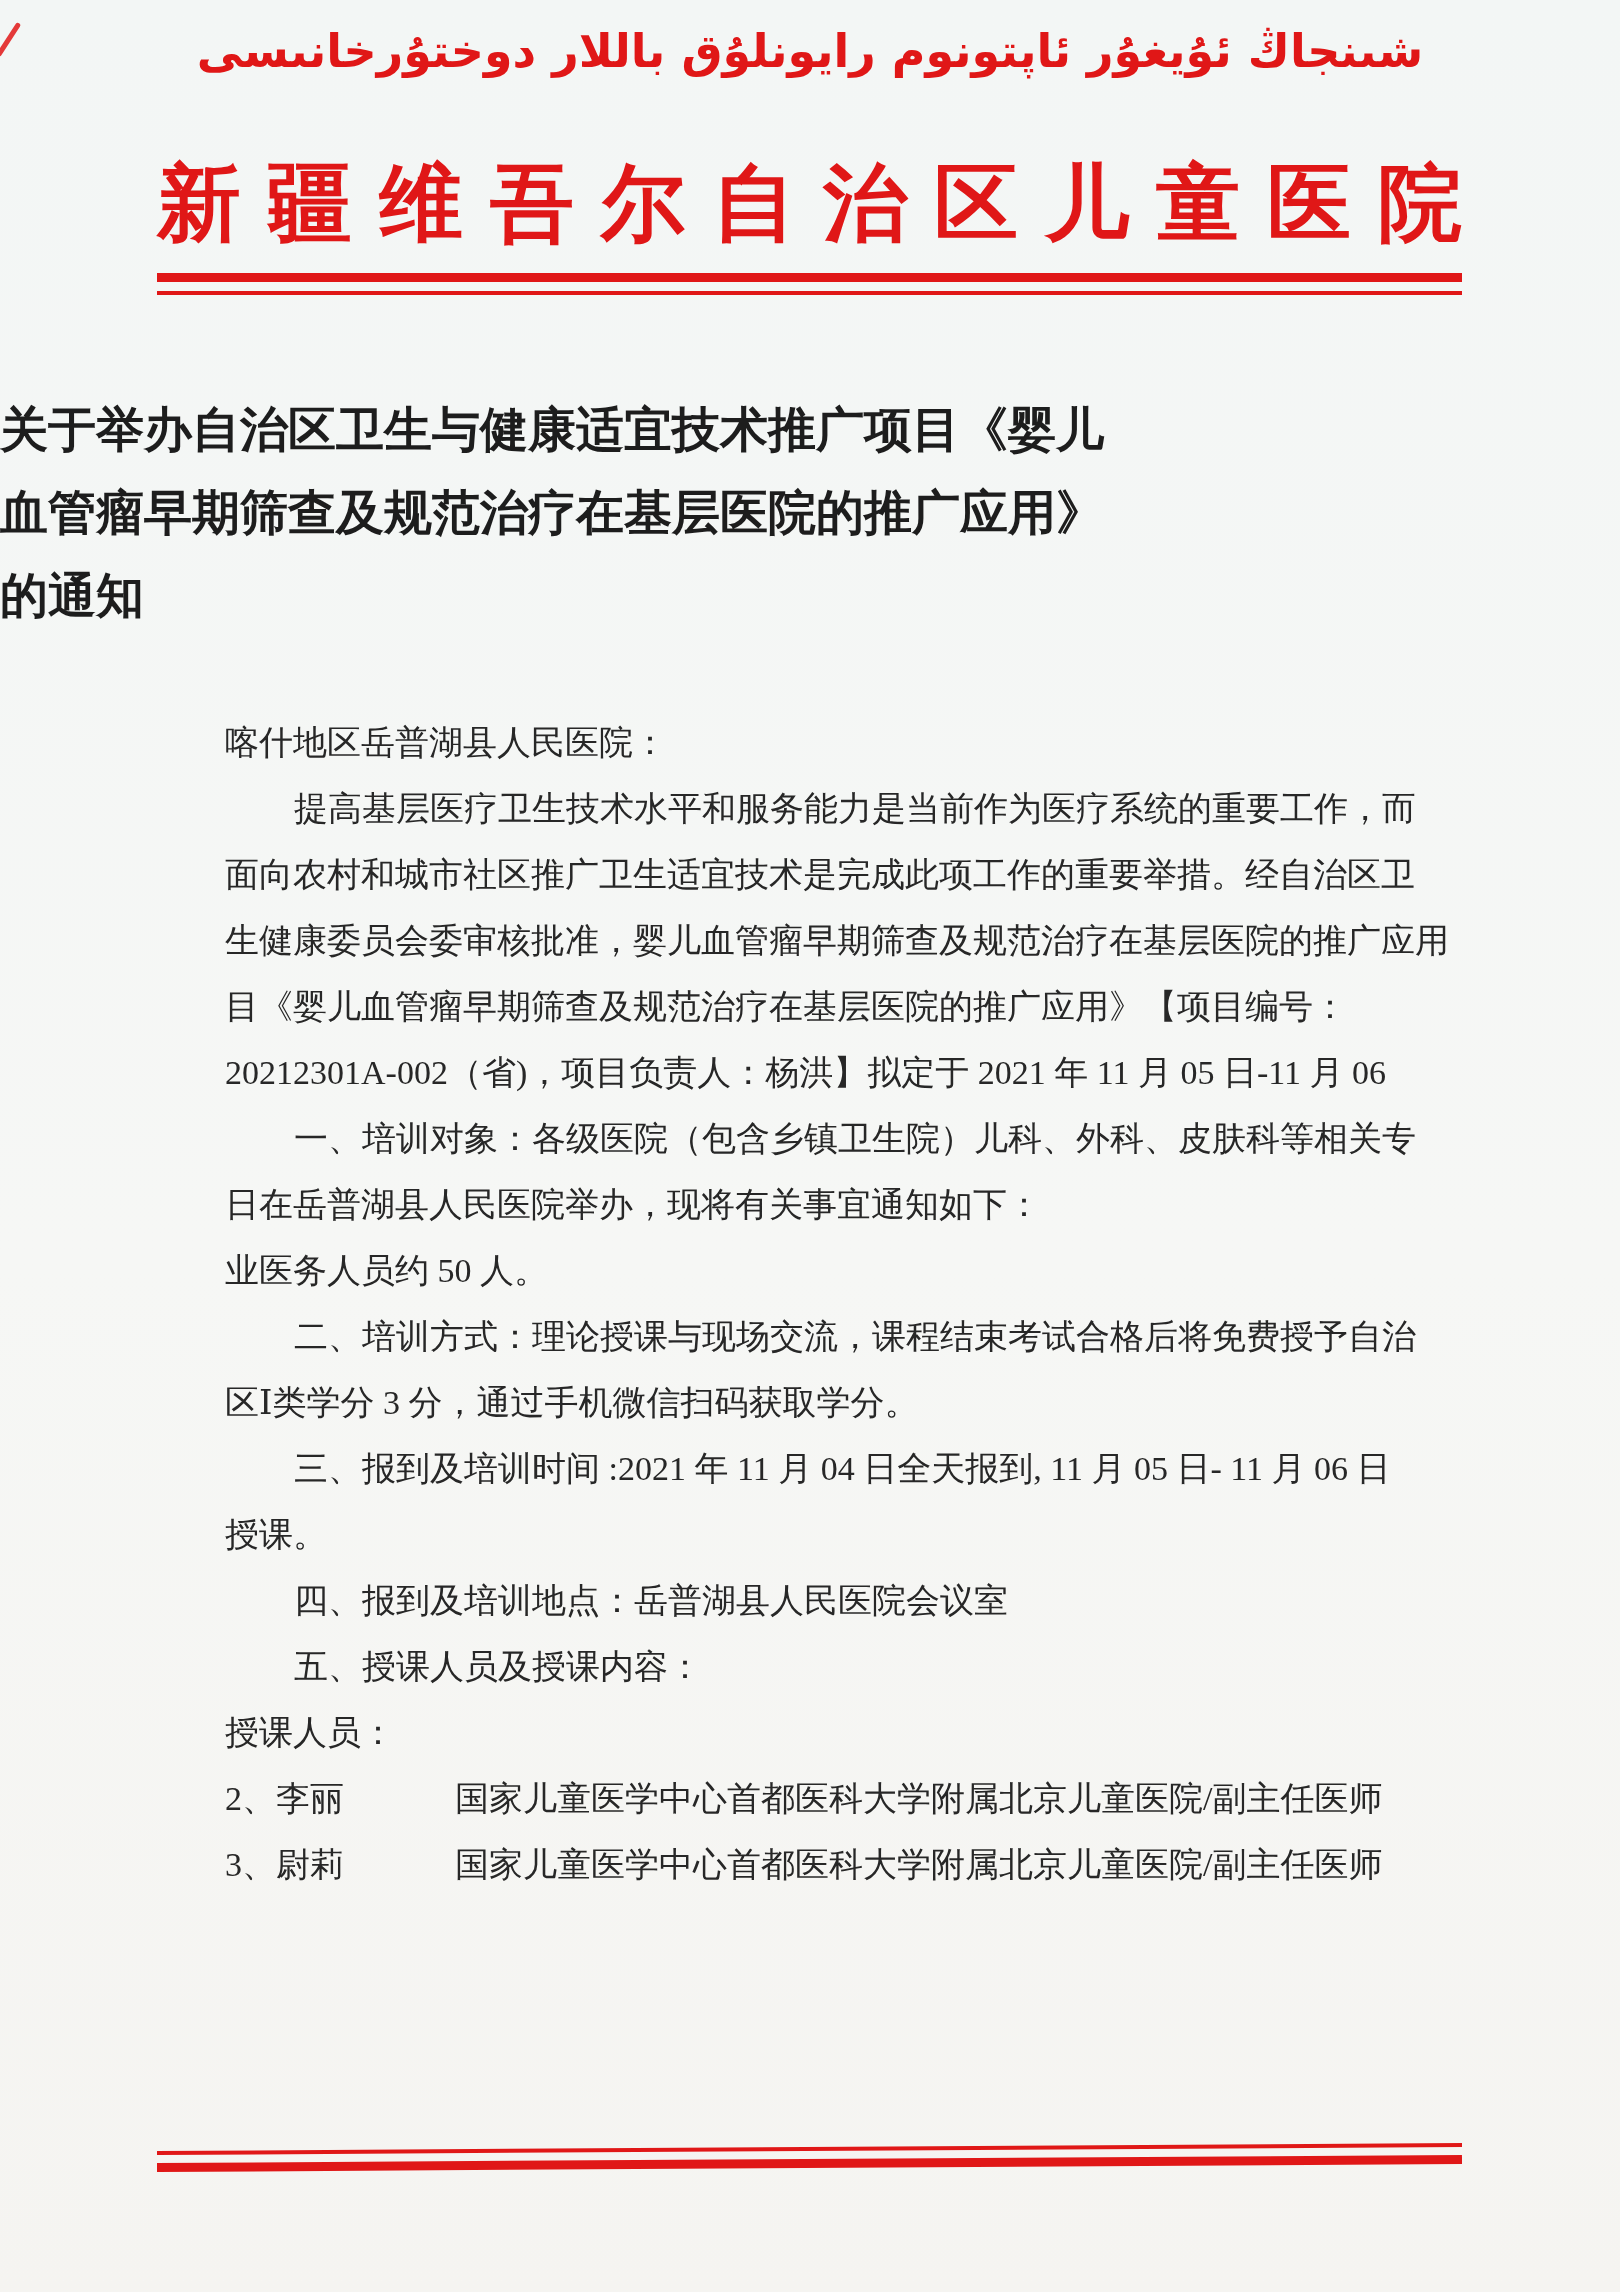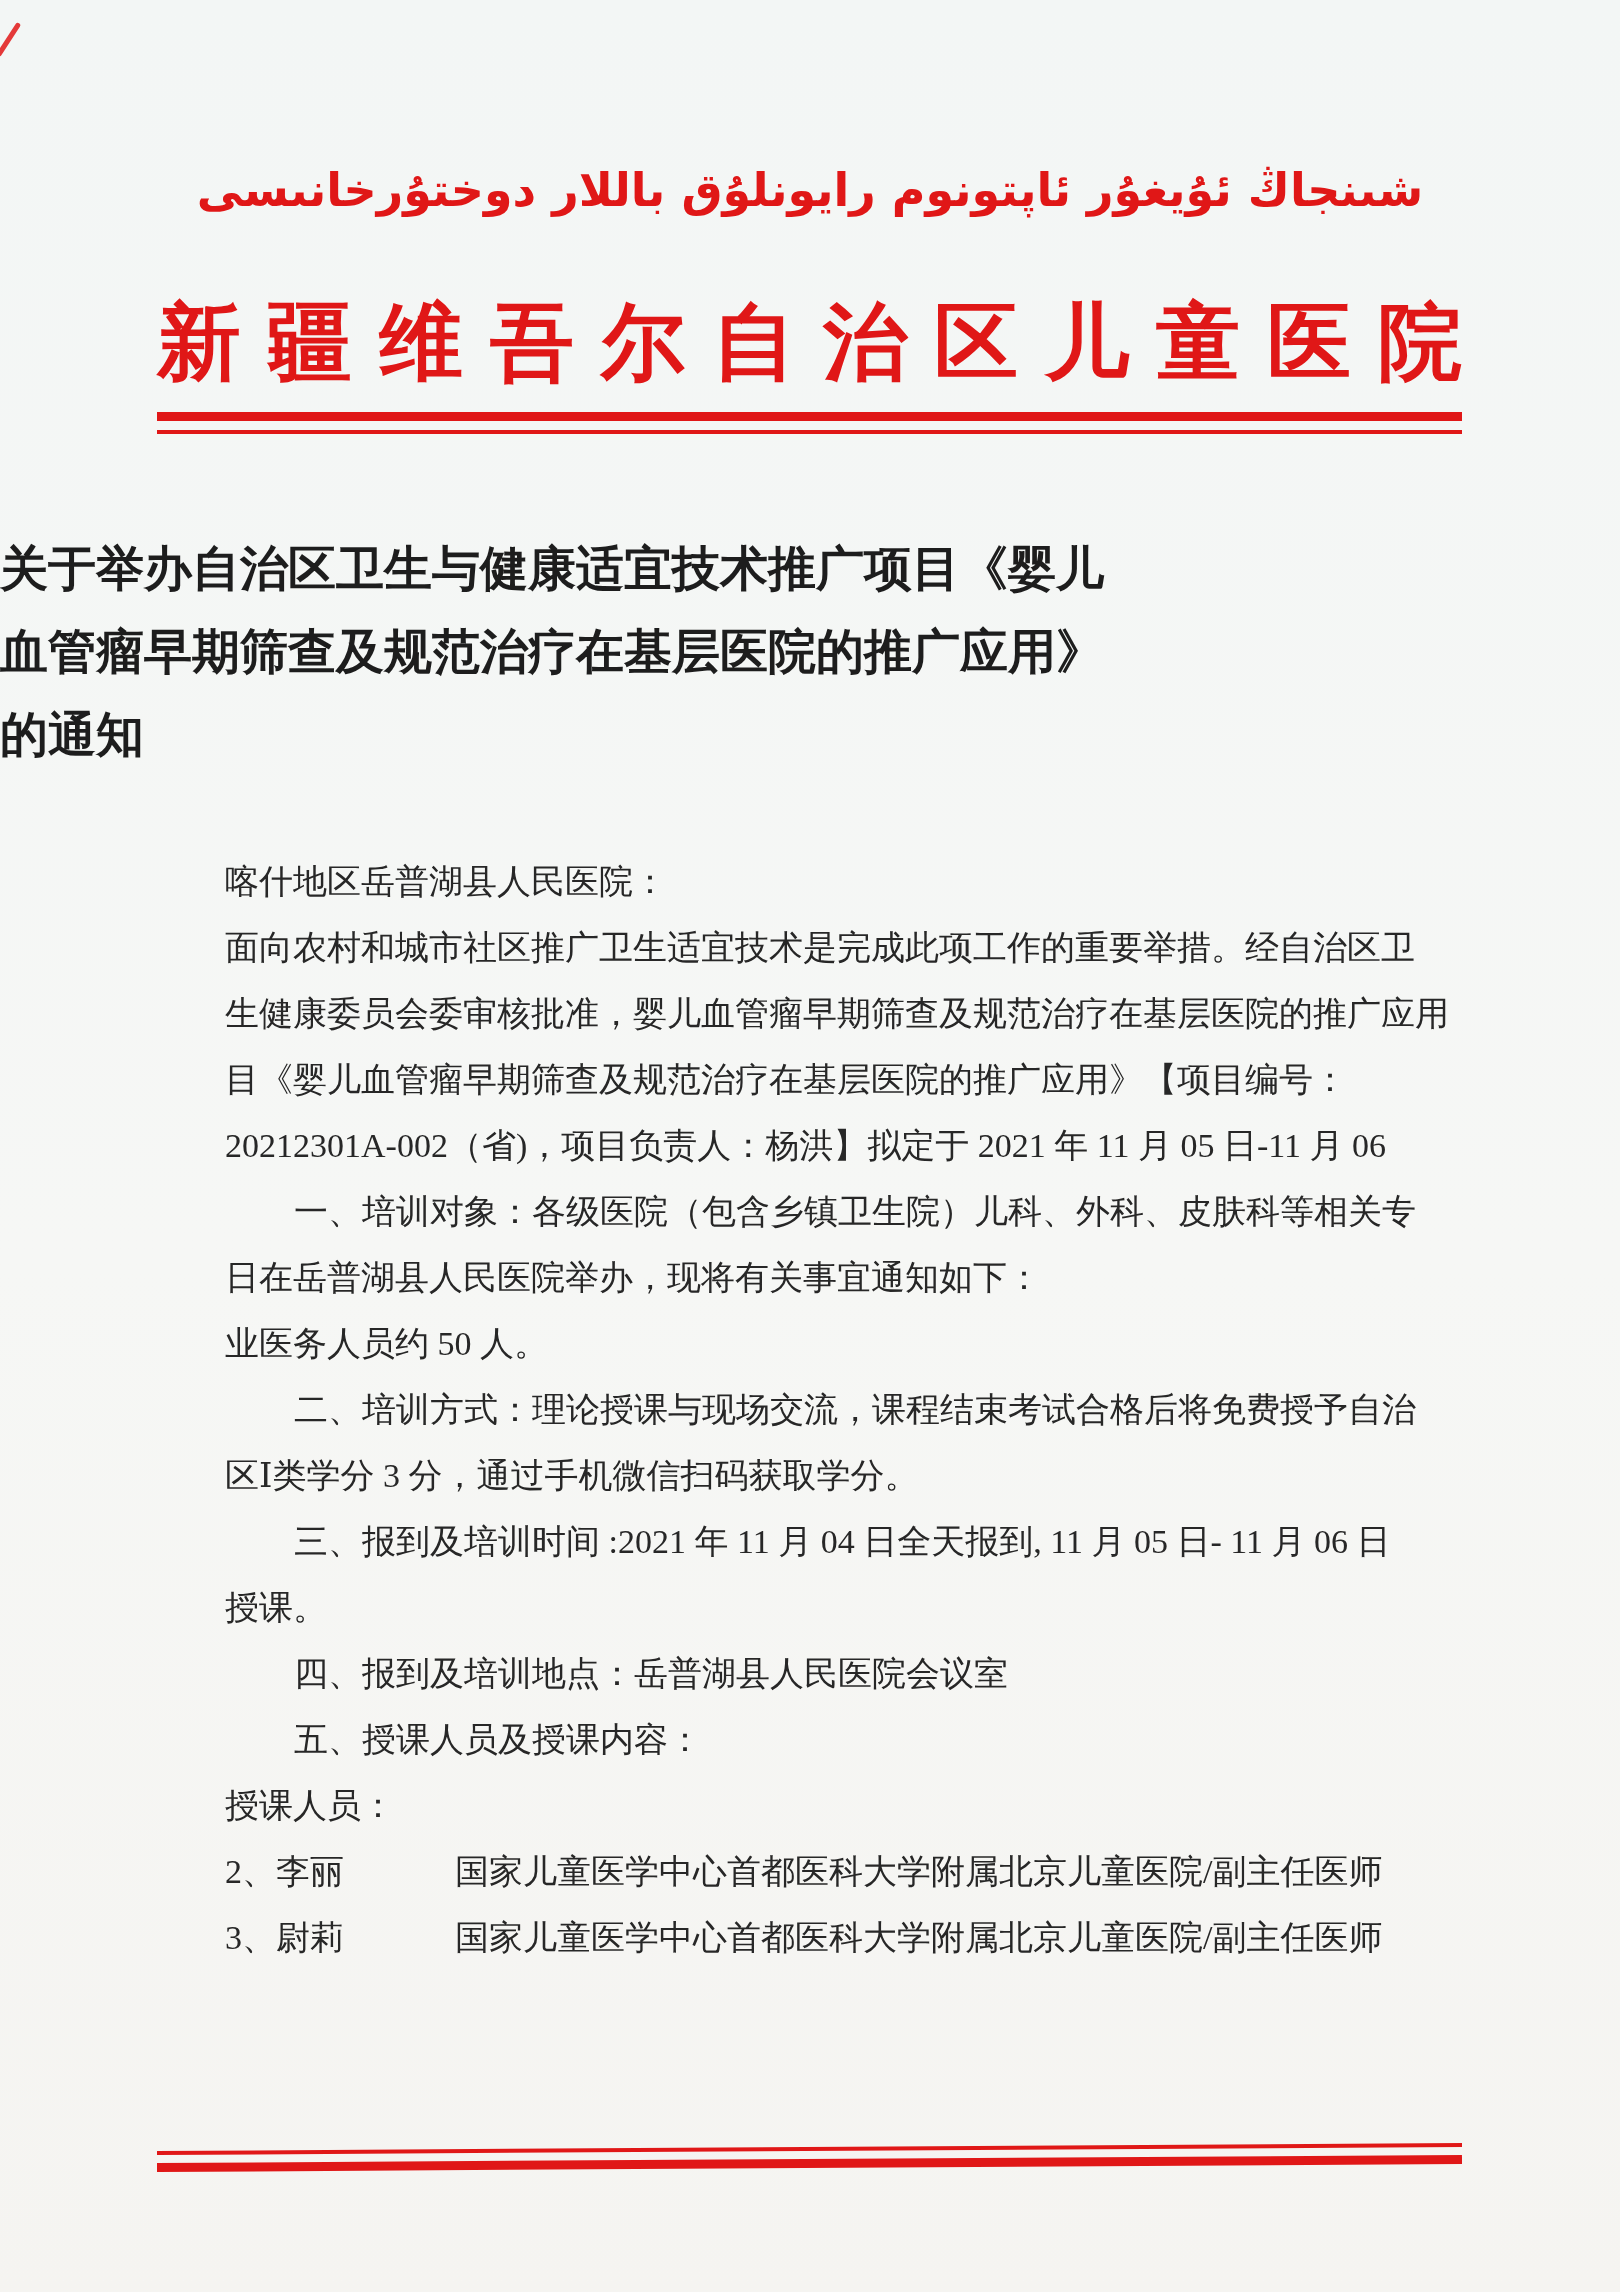--- a/index.html
+++ b/index.html
@@ -14,21 +14,21 @@
     background:linear-gradient(180deg,#f3f6f5 0%,#f6f7f5 55%,#f5f4f1 100%);
     overflow:hidden;
     color:#262626;
   }
   
   .artifact{
     position:absolute;left:5.9px;top:19.6px;width:4.9px;height:39px;
     background:var(--accent,#e01717);
     transform:rotate(33deg);border-radius:2.9px;opacity:.85;
   }
-  .letterhead{padding-top:139px;}
+  .letterhead{}
   .uy-title{
     text-align:center;
     direction:rtl;
     font-family:"DejaVu Sans",sans-serif;
     font-size:46px;line-height:103px;
     color:var(--accent,#e01717);
     font-weight:bold;
   }
   .cn-title{
     margin:54px 158px 0 157px;
@@ -80,20 +80,21 @@
   </div>
 
   <div class="notice-title">
     <div>关于举办自治区卫生与健康适宜技术推广项目《婴儿</div>
     <div>血管瘤早期筛查及规范治疗在基层医院的推广应用》</div>
     <div>的通知</div>
   </div>
 
   <div class="body-block">
     <div class="bline">喀什地区岳普湖县人民医院：</div>
+    <div class="bline indent">提高基层医疗卫生技术水平和服务能力是当前作为医疗系统的重要工作，而</div>
     <div class="bline">面向农村和城市社区推广卫生适宜技术是完成此项工作的重要举措。经自治区卫</div>
     <div class="bline">生健康委员会委审核批准，婴儿血管瘤早期筛查及规范治疗在基层医院的推广应用</div>
     <div class="bline">目《婴儿血管瘤早期筛查及规范治疗在基层医院的推广应用》【项目编号：</div>
     <div class="bline">20212301A-002（省)，项目负责人：杨洪】拟定于 2021 年 11 月 05 日-11 月 06</div>
     <div class="bline indent">一、培训对象：各级医院（包含乡镇卫生院）儿科、外科、皮肤科等相关专</div>
     <div class="bline">日在岳普湖县人民医院举办，现将有关事宜通知如下：</div>
     <div class="bline">业医务人员约 50 人。</div>
     <div class="bline indent">二、培训方式：理论授课与现场交流，课程结束考试合格后将免费授予自治</div>
     <div class="bline">区Ⅰ类学分 3 分，通过手机微信扫码获取学分。</div>
     <div class="bline indent">三、报到及培训时间 :2021 年 11 月 04 日全天报到, 11 月 05 日- 11 月 06 日</div>

